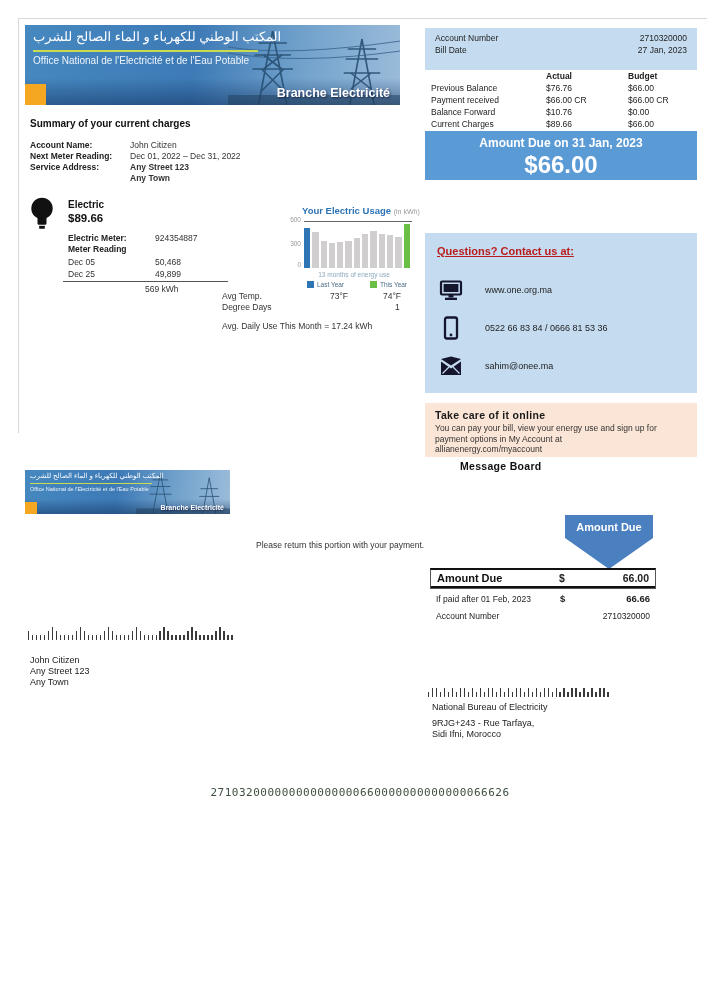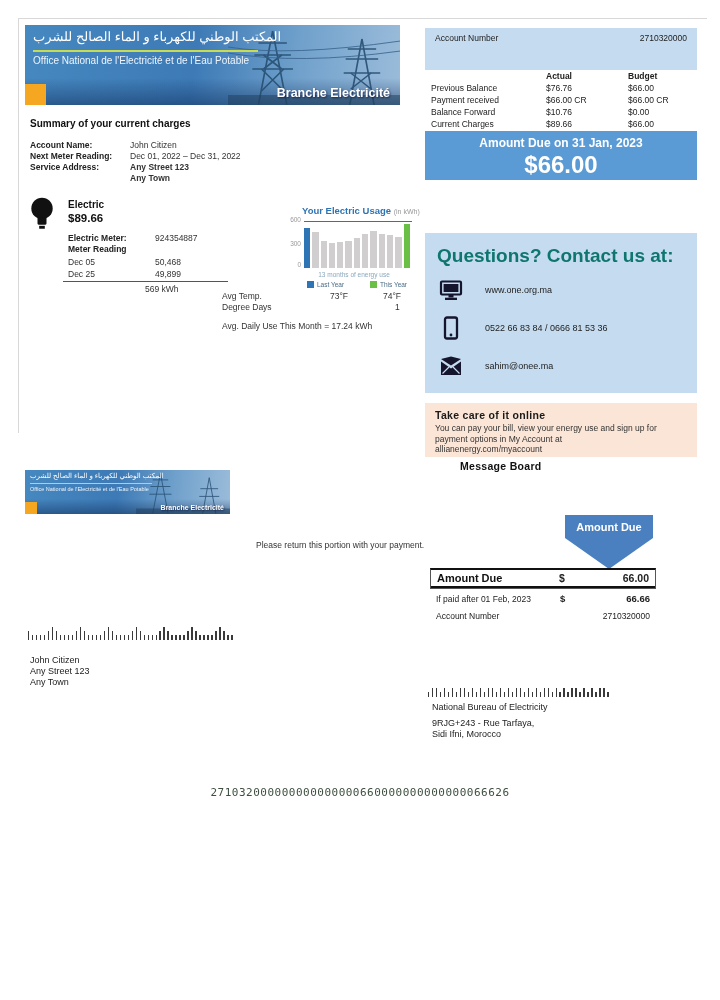--- a/index.html
+++ b/index.html
@@ -69,21 +69,21 @@
   .bal-table{top:70px;height:58px;font-size:8.5px;color:#222;}
   .bal-row{display:grid;grid-template-columns:115px 82px 75px;padding:1px 0 1px 6px;}
   .bal-row span:nth-child(2),.bal-row span:nth-child(3){text-align:left;}
   .due-box{top:131px;height:49px;background:#5b9bd5;text-align:center;color:#fff;}
   .due-title{font-size:12px;font-weight:bold;margin-top:5px;}
   .due-amount{font-size:24px;font-weight:bold;margin-top:1px;}
   .late-box{top:188px;height:21px;display:flex;align-items:center;padding-left:8px;font-size:9px;color:#222;}
   .late-box .b{margin-left:4px;font-size:9.5px;}
 
   .contact-box{top:233px;height:160px;}
-  .contact-title{font-size:19px;font-weight:bold;color:#0f766e;padding:12px 0 0 12px;}
+  .contact-title{font-size:11px;font-weight:bold;color:#b91c1c;padding:12px 0 0 12px;text-decoration:underline;}
   .contact-item{position:absolute;left:14px;display:flex;align-items:center;gap:22px;}
   .contact-item svg{width:24px;height:24px;}
   .contact-text{font-size:9px;color:#222;}
 
   .online-box{top:403px;height:54px;background:#fbe5d6;padding:6px 10px;box-sizing:border-box;}
   .online-title{font-size:10.5px;font-weight:bold;color:#1a1a1a;letter-spacing:.3px;}
   .online-body{font-size:8.5px;color:#333;width:230px;line-height:10.5px;margin-top:2px;}
   .msg-board{left:428px;top:460px;font-size:10.5px;font-weight:bold;color:#111;letter-spacing:.3px;padding-left:32px;}
 
   
@@ -206,20 +206,24 @@
         <span>This Year</span>
       </span>
     </div>
   </div>
 
   <div class="box lightblue acct-box">
     <div class="acct-row">
       <span>Account Number</span>
       <span>2710320000</span>
     </div>
+    <div class="acct-row">
+      <span>Bill Date</span>
+      <span>27 Jan, 2023</span>
+    </div>
   </div>
 
   <div class="box bal-table">
     <div class="bal-row b">
       <span></span>
       <span>Actual</span>
       <span>Budget</span>
     </div>
     <div class="bal-row">
       <span>Previous Balance</span>

